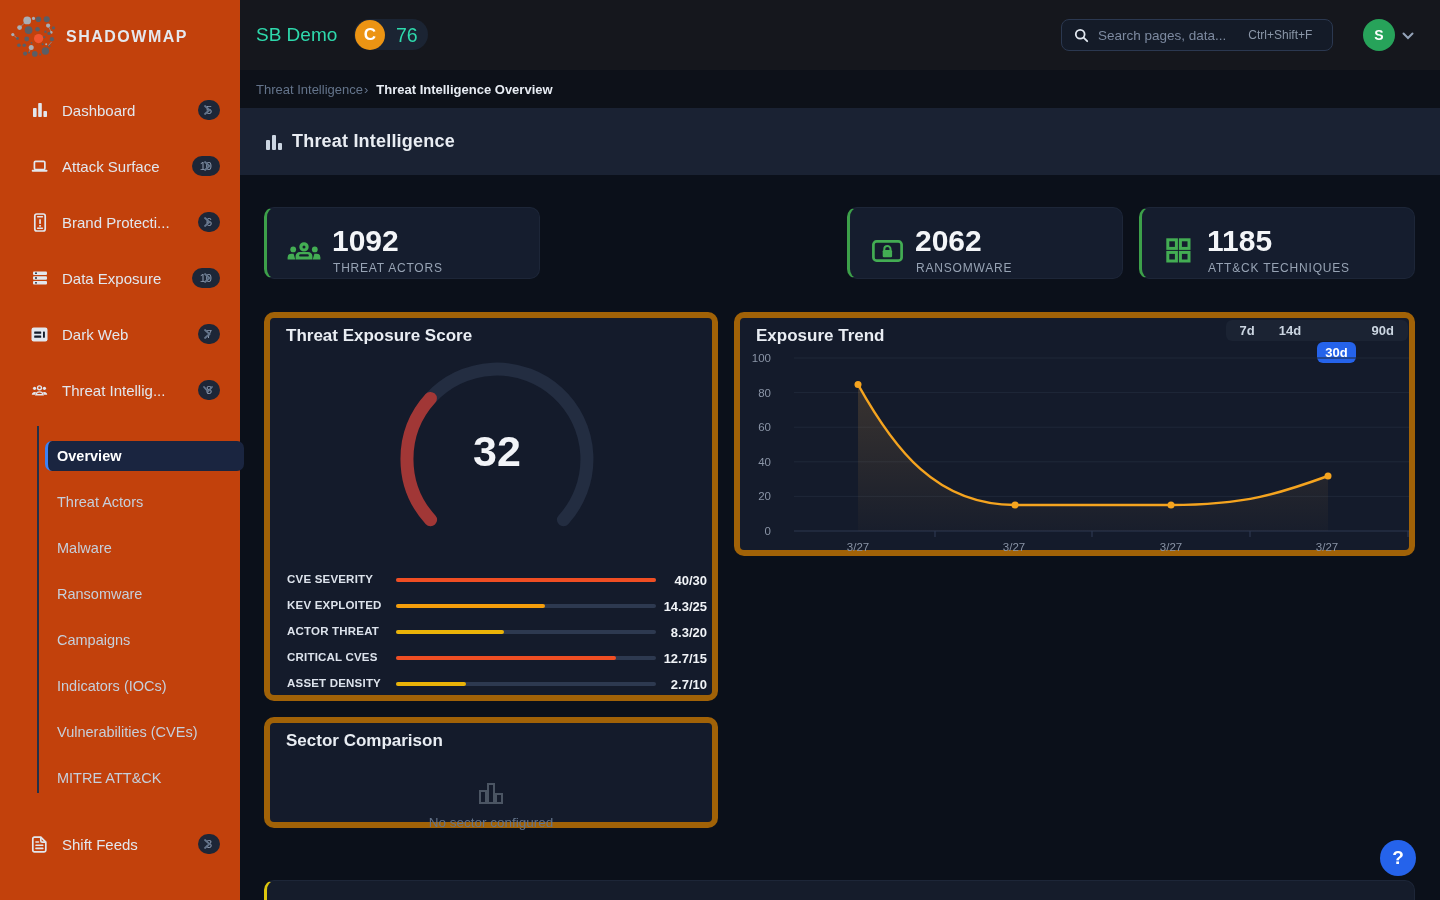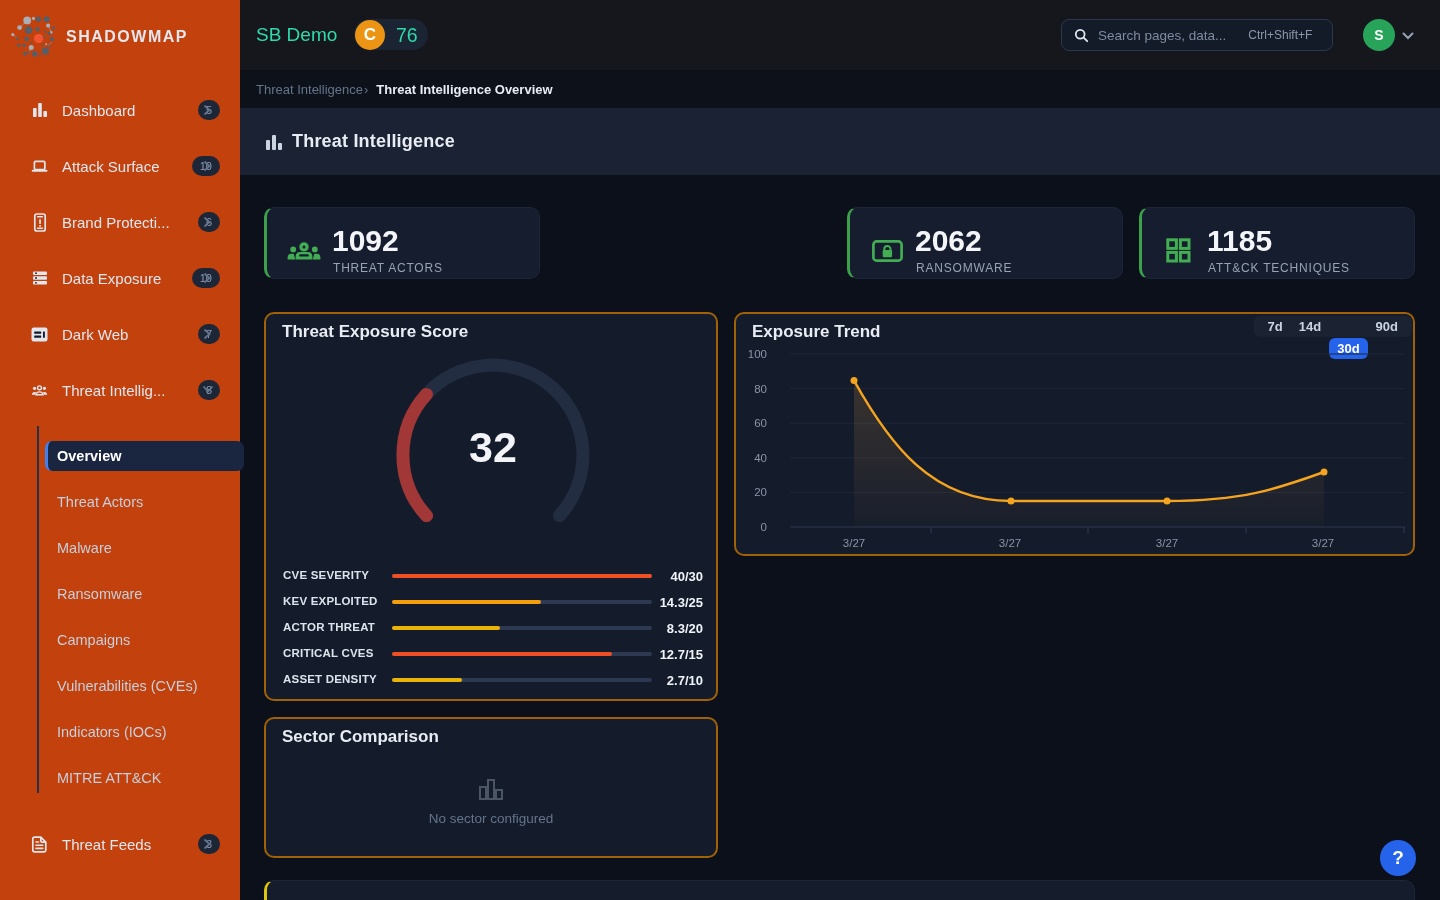--- a/index.html
+++ b/index.html
@@ -39,36 +39,36 @@
 .subline { position:absolute; left:37px; top:0; bottom:0; width:2px; background:#233048; }
 .sitem { height:30px; margin:0 16px 16px 46px; display:flex; align-items:center; color:#c6cfdb; font-size:14.5px; padding-left:11px; }
 .sitem.active { background:#1a2540; border-left:3px solid #3b82f6; border-radius:7px; color:#fff; font-weight:bold; padding-left:9px; margin-left:45px; }
 
 
 .statcard { position:absolute; top:207px; width:276px; height:72px; background:#151d2e; border:1px solid #1d2638; border-left:3px solid #3da04a; border-radius:10px; }
 .statcard .ic { position:absolute; left:23px; top:31px; }
 .statcard .num { position:absolute; left:65px; top:16px; color:#f3f5f8; font-size:30px; font-weight:bold; line-height:34px; }
 .statcard .lbl { position:absolute; left:66px; top:53px; color:#97a3b4; font-size:12px; letter-spacing:0.8px; line-height:15px; }
 
-.panel { position:absolute; background:#141b2b; border:2px solid #a16207; border-radius:10px; }
+.panel { position:absolute; background:#141b2b; border:6px solid #a16207; border-radius:10px; }
 .panel .ptitle { position:absolute; left:16px; top:8px; color:#e9edf3; font-size:17px; font-weight:bold; }
 #gaugepanel { left:264px; top:312px; width:454px; height:389px; }
 #trendpanel { left:734px; top:312px; width:681px; height:244px; }
-#sectorpanel { left:264px; top:717px; width:454px; height:141px; }
+#sectorpanel { left:264px; top:717px; width:454px; height:111px; }
 #bottomcard { left:264px; top:880px; width:1151px; height:60px; background:#151c2b; border:1px solid #1d2638; border-left:3px solid #ddc60e; border-radius:10px; position:absolute; }
 
 
 .grow { position:absolute; left:17px; width:420px; height:10px; }
 .grow .gl { position:absolute; left:0; top:-4px; color:#dde3ec; font-size:11.5px; font-weight:bold; letter-spacing:.2px; }
 .grow .gtrack { position:absolute; left:109px; top:0.5px; width:260px; height:4px; background:#2d3950; border-radius:2px; }
 .grow .gfill { position:absolute; left:0; top:0; height:4px; border-radius:2px; }
 .grow .gv { position:absolute; right:0px; top:-4px; color:#f0f3f7; font-size:13px; font-weight:bold; }
 
 
-.btngroup { position:absolute; right:1px; top:2px; height:21px; background:#1b2333; border-radius:6px; display:flex; align-items:center; padding:0 6px; }
+.btngroup { position:absolute; right:1px; top:2px; height:21px; background:#1b2333; border-radius:6px; display:flex; align-items:center; padding:0 6px;gap:8px; }
 .tbtn { color:#cbd5e1; font-size:13px; font-weight:bold; padding:3px 8px; border-radius:6px; }
 .tbtn.sel { background:#2563eb; color:#fff;margin-top:44px; }
 
 .empty { position:absolute; left:0; right:0; top:58px; text-align:center; }
 .empty .etxt { color:#64748b; font-size:13.5px; margin-top:6px; }
 
 .help { position:absolute; left:1380px; top:840px; width:36px; height:36px; border-radius:50%; background:#2563eb; color:#fff; font-size:19px; font-weight:bold; display:flex; align-items:center; justify-content:center; }
 </style>
 </head>
 <body>
@@ -255,37 +255,37 @@
             <path d="M2 3 L6 7.5 L10 3" stroke="#64748b" stroke-width="1.8" fill="none" stroke-linecap="round"></path>
           </svg>
       </div>
       <div class="submenu">
         <div class="subline"></div>
         <div class="sitem active">Overview</div>
         <div class="sitem">Threat Actors</div>
         <div class="sitem">Malware</div>
         <div class="sitem">Ransomware</div>
         <div class="sitem">Campaigns</div>
+        <div class="sitem">Indicators (IOCs)</div>
         <div class="sitem">Vulnerabilities (CVEs)</div>
-        <div class="sitem">Indicators (IOCs)</div>
         <div class="sitem">MITRE ATT&amp;CK</div>
       </div>
       <div class="mitem">
           <span class="mic">
         <svg width="17" height="17" viewBox="0 0 17 17">
               <path d="M3.4 1.2 h6.4 l5 5 v8 a1.6 1.6 0 0 1 -1.6 1.6 h-9.8 a1.6 1.6 0 0 1 -1.6 -1.6 v-11.4 a1.6 1.6 0 0 1 1.6 -1.6 z" fill="none" stroke="#e2e7ee" stroke-width="1.7"></path>
               <path d="M9.8 1.2 v3.6 a1.4 1.4 0 0 0 1.4 1.4 h3.6" fill="none" stroke="#e2e7ee" stroke-width="1.7"></path>
               <g stroke="#e2e7ee" stroke-width="1.6" stroke-linecap="round">
                 <line x1="5" y1="6" x2="7.5" y2="6"></line>
                 <line x1="5" y1="9.3" x2="11.8" y2="9.3"></line>
                 <line x1="5" y1="12.4" x2="11.8" y2="12.4"></line>
               </g>
             </svg>
         </span>
-          <span class="mlabel">Threat Feeds</span>
+          <span class="mlabel">Shift Feeds</span>
           <span class="mbadge">3</span>
         <svg class="mchev" width="10" height="12" viewBox="0 0 10 12">
             <path d="M3 2 L7.5 6 L3 10" stroke="#64748b" stroke-width="1.8" fill="none" stroke-linecap="round"></path>
           </svg>
       </div>
     </div>
   </aside>
 
   <div class="statcard" style="left:264px">
     <svg class="ic" width="34" height="18" viewBox="0 0 34 18" style="left:20px;top:34px">

